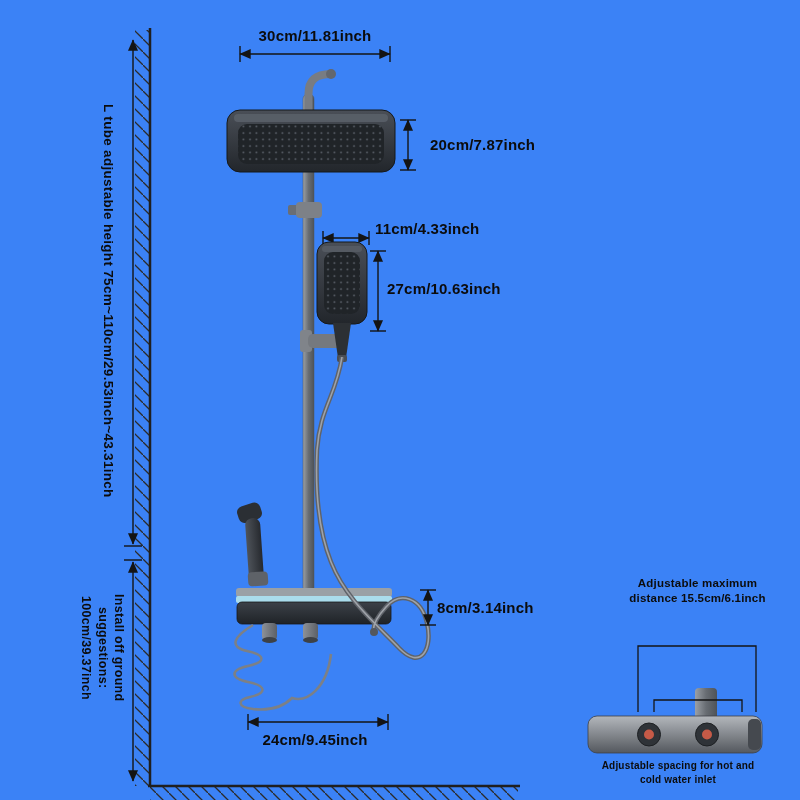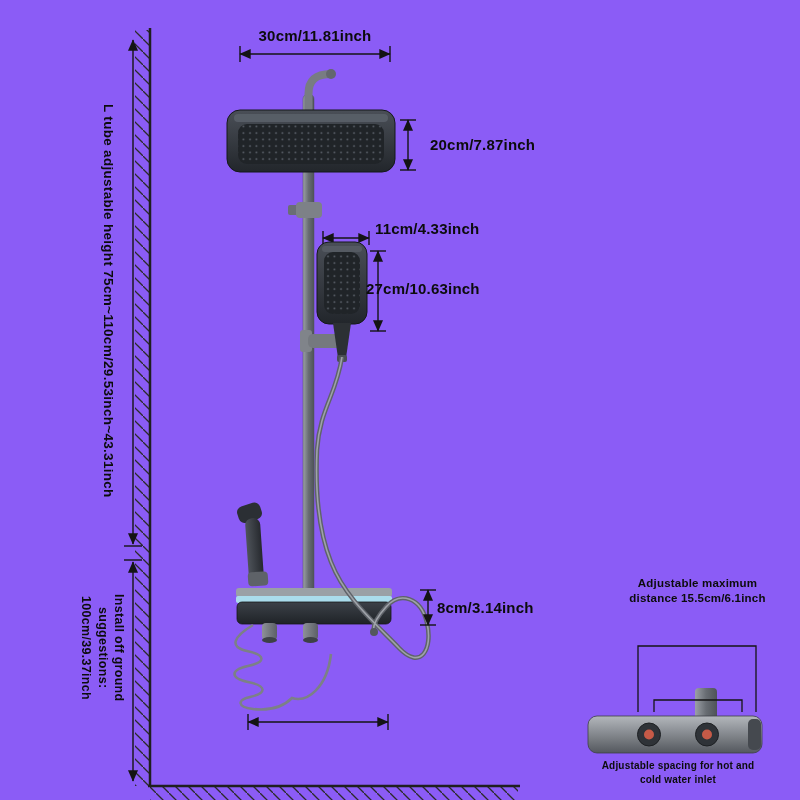--- a/index.html
+++ b/index.html
@@ -1,16 +1,16 @@
 <!DOCTYPE html>
 <html><head>
 <meta charset="utf-8">
 <style>
   html,body{margin:0;padding:0;background:#ffffff;}
-  .canvas{position:relative;width:800px;height:800px;background:#8b5cf6;overflow:hidden;
+  .canvas{position:relative;width:800px;height:800px;background:#3b82f6;overflow:hidden;
           font-family:"Liberation Sans",sans-serif;}
   .stage{position:absolute;left:0;top:0;width:800px;height:800px;}
   .lbl{position:absolute;font-weight:700;font-size:15px;color:#0c0c0c;letter-spacing:.2px;
        white-space:nowrap;line-height:1.15;}
   .lbl.center{text-align:center;}
   .vlabel{position:absolute;font-weight:700;font-size:13px;color:#0c0c0c;
           writing-mode:vertical-rl;text-orientation:mixed;text-align:center;
           letter-spacing:.3px;line-height:1.3;}
   .prewrap{white-space:pre-line;}
   .small{font-size:11.5px;line-height:1.32;}
@@ -181,22 +181,23 @@
         <circle cx="707" cy="734.5" r="5" fill="#c65a47"></circle>
       </g>
       <path d="M 638,712 L 638,646 L 756,646 L 756,712" stroke="#141414" stroke-width="1.3" fill="none"></path>
       <path d="M 654,712 L 654,700 L 742,700 L 742,712" stroke="#141414" stroke-width="1.3" fill="none"></path>
     </g>
   </svg>
 
   <div class="lbl center" style="left:237px;top:27px;width:156px;">30cm/11.81inch</div>
   <div class="lbl" style="left:414px;top:136px;margin-left:16px;">20cm/7.87inch</div>
   <div class="lbl" style="left:375px;top:220px;">11cm/4.33inch</div>
-  <div class="lbl" style="left:366px;top:280px;">27cm/10.63inch</div>
+  <div class="lbl" style="left:387px;top:280px;">27cm/10.63inch</div>
   <div class="lbl" style="left:437px;top:599px;text-align:center;">8cm/3.14inch</div>
+  <div class="lbl center" style="left:240px;top:731px;width:150px;">24cm/9.45inch</div>
 
   <div class="vlabel" style="left:99px;top:55px;height:492px;font-size:13.5px;">L tube adjustable height 75cm~110cm/29.53inch~43.31inch</div>
   <div class="vlabel prewrap" style="left:78px;top:570px;height:155px;font-size:12.5px;">Install off ground
 suggestions:
 100cm/39.37inch</div>
 
   <div class="lbl small center prewrap" style="left:615px;top:576px;width:165px;">Adjustable maximum
 distance 15.5cm/6.1inch</div>
   <div class="lbl caption center prewrap" style="left:573px;top:759px;width:210px;">Adjustable spacing for hot and
 cold water inlet</div>

